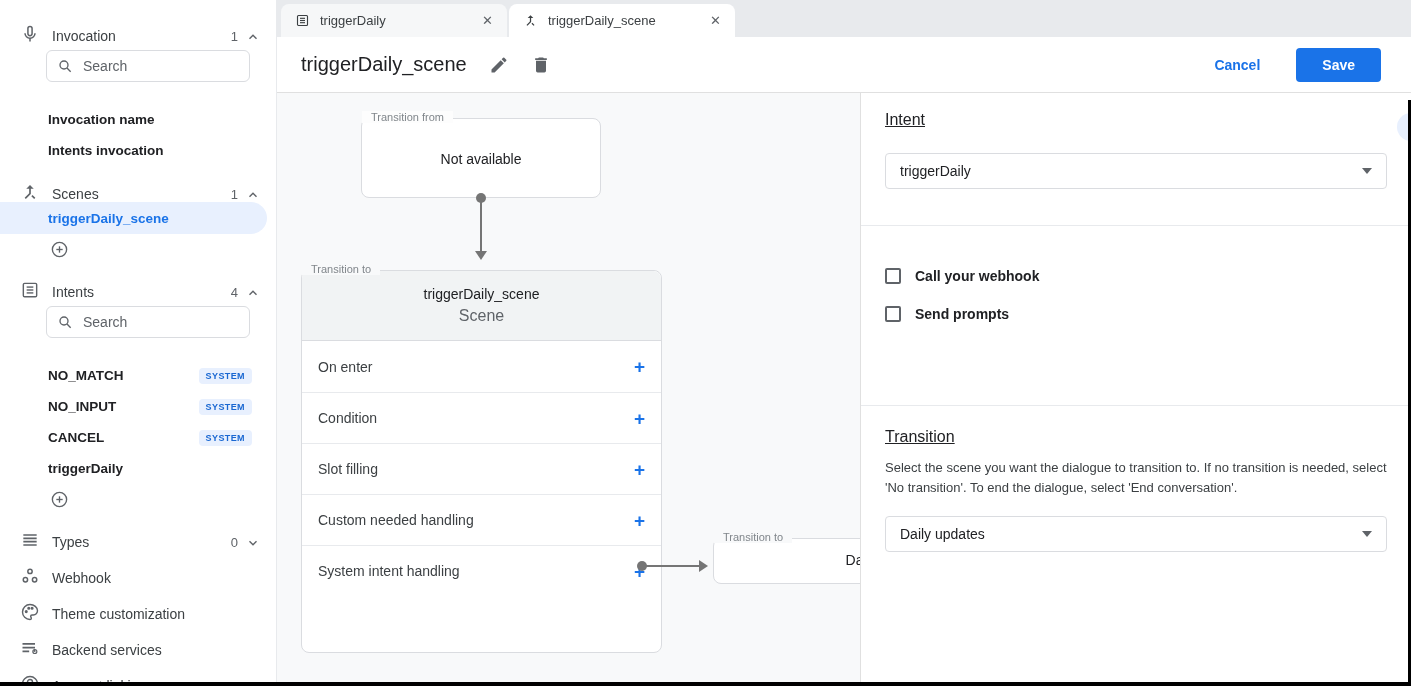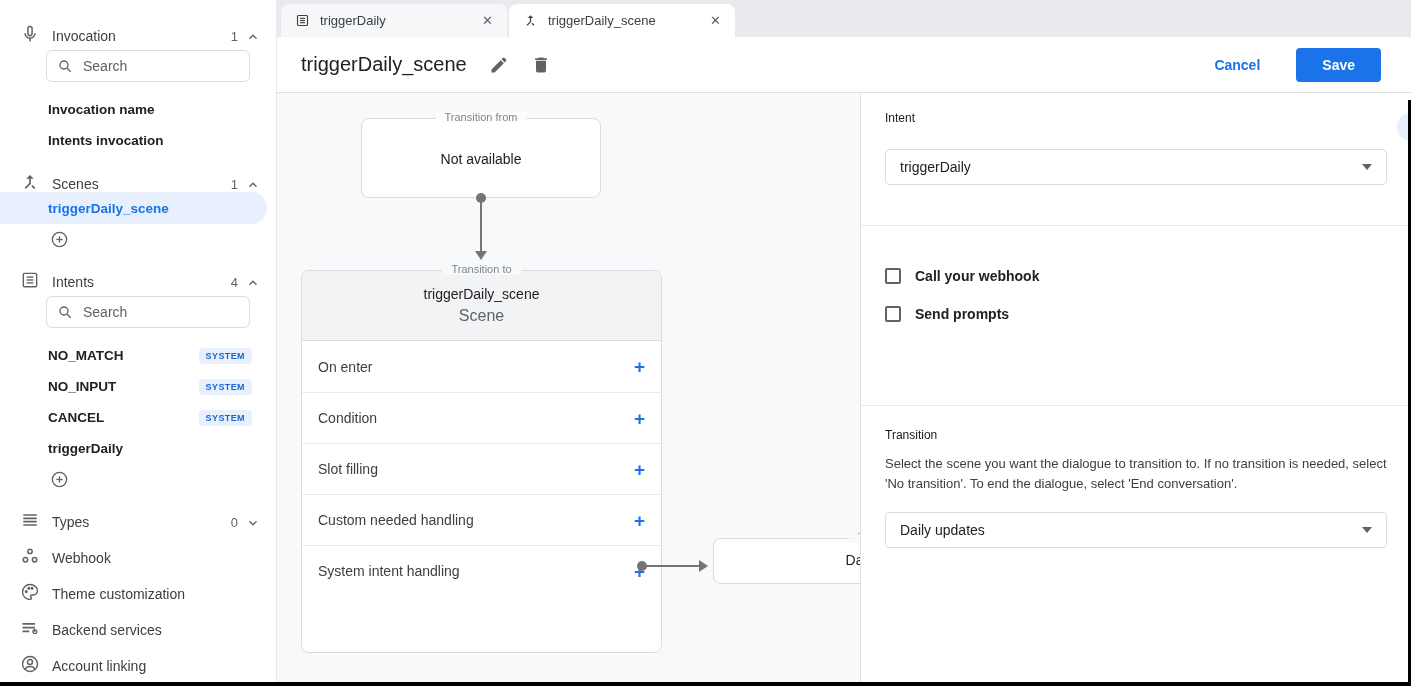--- a/index.html
+++ b/index.html
@@ -12,21 +12,21 @@
   .edge-right { position:absolute; right:0; top:100px; bottom:0; width:3px; background:#000; z-index:50; }
 
   
   .sidebar { position:absolute; left:0; top:0; width:277px; height:682px; background:#fff;
     border-right:1px solid #e8eaed; padding-top:8px; overflow:hidden; }
   .nav-row { display:flex; align-items:flex-end; height:36px; padding:0 16px 0 20px; cursor:pointer; }
   .nav-row .ic { width:20px; height:20px; flex:0 0 20px; color:#5f6368; }
   .nav-row .lbl { margin-left:12px; font-size:14px; color:#3c4043; }
   .nav-row .count { margin-left:auto; font-size:13px; color:#5f6368; margin-right:8px; }
   .nav-row .chev { width:14px; height:14px; color:#5f6368; }
-  .search-box { display:flex; align-items:center; height:32px; margin:6px 26px 12px 46px;
+  .search-box { display:flex; align-items:center; height:32px; margin:6px 26px 22px 46px;
     border:1px solid #dadce0; border-radius:6px; padding:0 10px; background:#fff; }
   .search-box .ic { width:16px; height:16px; color:#5f6368; flex:0 0 16px; }
   .search-box input { border:none; outline:none; flex:1; margin-left:10px; font-size:14px;
     color:#202124; font-family:inherit; background:transparent; width:100%; }
   .search-box input::placeholder { color:#5f6368; }
   .sub-item { display:flex; align-items:center; height:31px; padding:0 24px 0 48px;
     font-size:13.5px; font-weight:bold; color:#202124; cursor:pointer; }
   .sub-item.first { margin-top:10px; }
   .badge { margin-left:auto; background:#e8f0fe; color:#1967d2; font-size:9px; font-weight:bold;
     letter-spacing:.4px; padding:3px 7px; border-radius:4px; }
@@ -52,21 +52,21 @@
   .hdr .ic-btn { width:20px; height:20px; color:#5f6368; margin-left:22px; cursor:pointer; }
   .hdr-cancel { margin-left:auto; color:#1a73e8; font-size:14px; font-weight:bold; margin-right:36px; cursor:pointer; }
   .btn-save { background:#1a73e8; color:#fff; border:none; border-radius:4px; font-size:14px;
     font-weight:bold; padding:9px 26px; margin-right:14px; cursor:pointer; font-family:inherit; }
 
   .content { position:absolute; top:93px; left:0; right:0; bottom:0; }
 
   
   .canvas { position:absolute; left:0; top:0; width:583px; height:100%; background:#f8f9fa; overflow:hidden; }
   .fbox { position:absolute; background:#fff; border:1px solid #dadce0; border-radius:8px; }
-  .fbox .legend { position:absolute; top:-8px; left:0; right:0; text-align:center; font-size:11px;
+  .fbox .legend { position:absolute; top:-8px; left:0; right:0; text-align:left; font-size:11px;
     color:#80868b; pointer-events:none; }
   .fbox .legend span { background:#f8f9fa; padding:0 9px; }
   .from-box { left:84px; top:25px; width:240px; height:80px; }
   .from-box .fb-text { position:absolute; left:0; right:0; top:32px; text-align:center; font-size:14px; color:#202124; }
   .from-box .legend span, .scene-legend span { background:#fdfdfd; }
   .v-dot { position:absolute; left:199px; top:100px; width:10px; height:10px; border-radius:50%; background:#757575; }
   .v-line { position:absolute; left:203px; top:108px; width:2px; height:52px; background:#757575; }
   .v-arrow { position:absolute; left:198px; top:158px; width:0; height:0;
     border-left:6px solid transparent; border-right:6px solid transparent; border-top:9px solid #757575; }
 
@@ -89,21 +89,21 @@
   .target-box { left:436px; top:445px; width:350px; height:46px; }
   .target-box .tb-text { position:absolute; left:0; right:0; top:13px; text-align:center; font-size:14px; color:#202124; }
 
   
   .panel { position:absolute; left:583px; top:0; right:0; height:100%; background:#fff;
     border-left:1px solid #e0e0e0; overflow:hidden; }
   .p-sec { padding:0 24px; position:relative; }
   .p-sec.s1 { height:132px; padding-top:18px; }
   .p-sec.s2 { height:180px; padding-top:20px; border-top:1px solid #e8eaed; }
   .p-sec.s3 { padding-top:22px; border-top:1px solid #e8eaed; }
-  .p-h { font-size:12px; color:#202124; }
+  .p-h { font-size:16px; color:#202124;text-decoration:underline; }
   .dd { display:flex; align-items:center; height:36px; border:1px solid #dadce0; border-radius:4px;
     padding:0 14px; margin-top:24px; cursor:pointer; background:#fff; }
   .dd .dd-val { font-size:14px; color:#202124; }
   .dd .caret { margin-left:auto; width:0; height:0; border-left:5px solid transparent;
     border-right:5px solid transparent; border-top:6px solid #5f6368; }
   .collapse-btn { position:absolute; right:-14px; top:20px; width:28px; height:28px; border-radius:50%;
     background:#e8f0fe; color:#1a73e8; display:flex; align-items:center; justify-content:center;
     font-size:18px; font-weight:bold; cursor:pointer; z-index:10; }
   .cb-row { display:flex; align-items:center; margin-top:22px; cursor:pointer; }
   .cb { width:16px; height:16px; border:2px solid #5f6368; border-radius:2px; background:#fff; flex:0 0 16px; }

